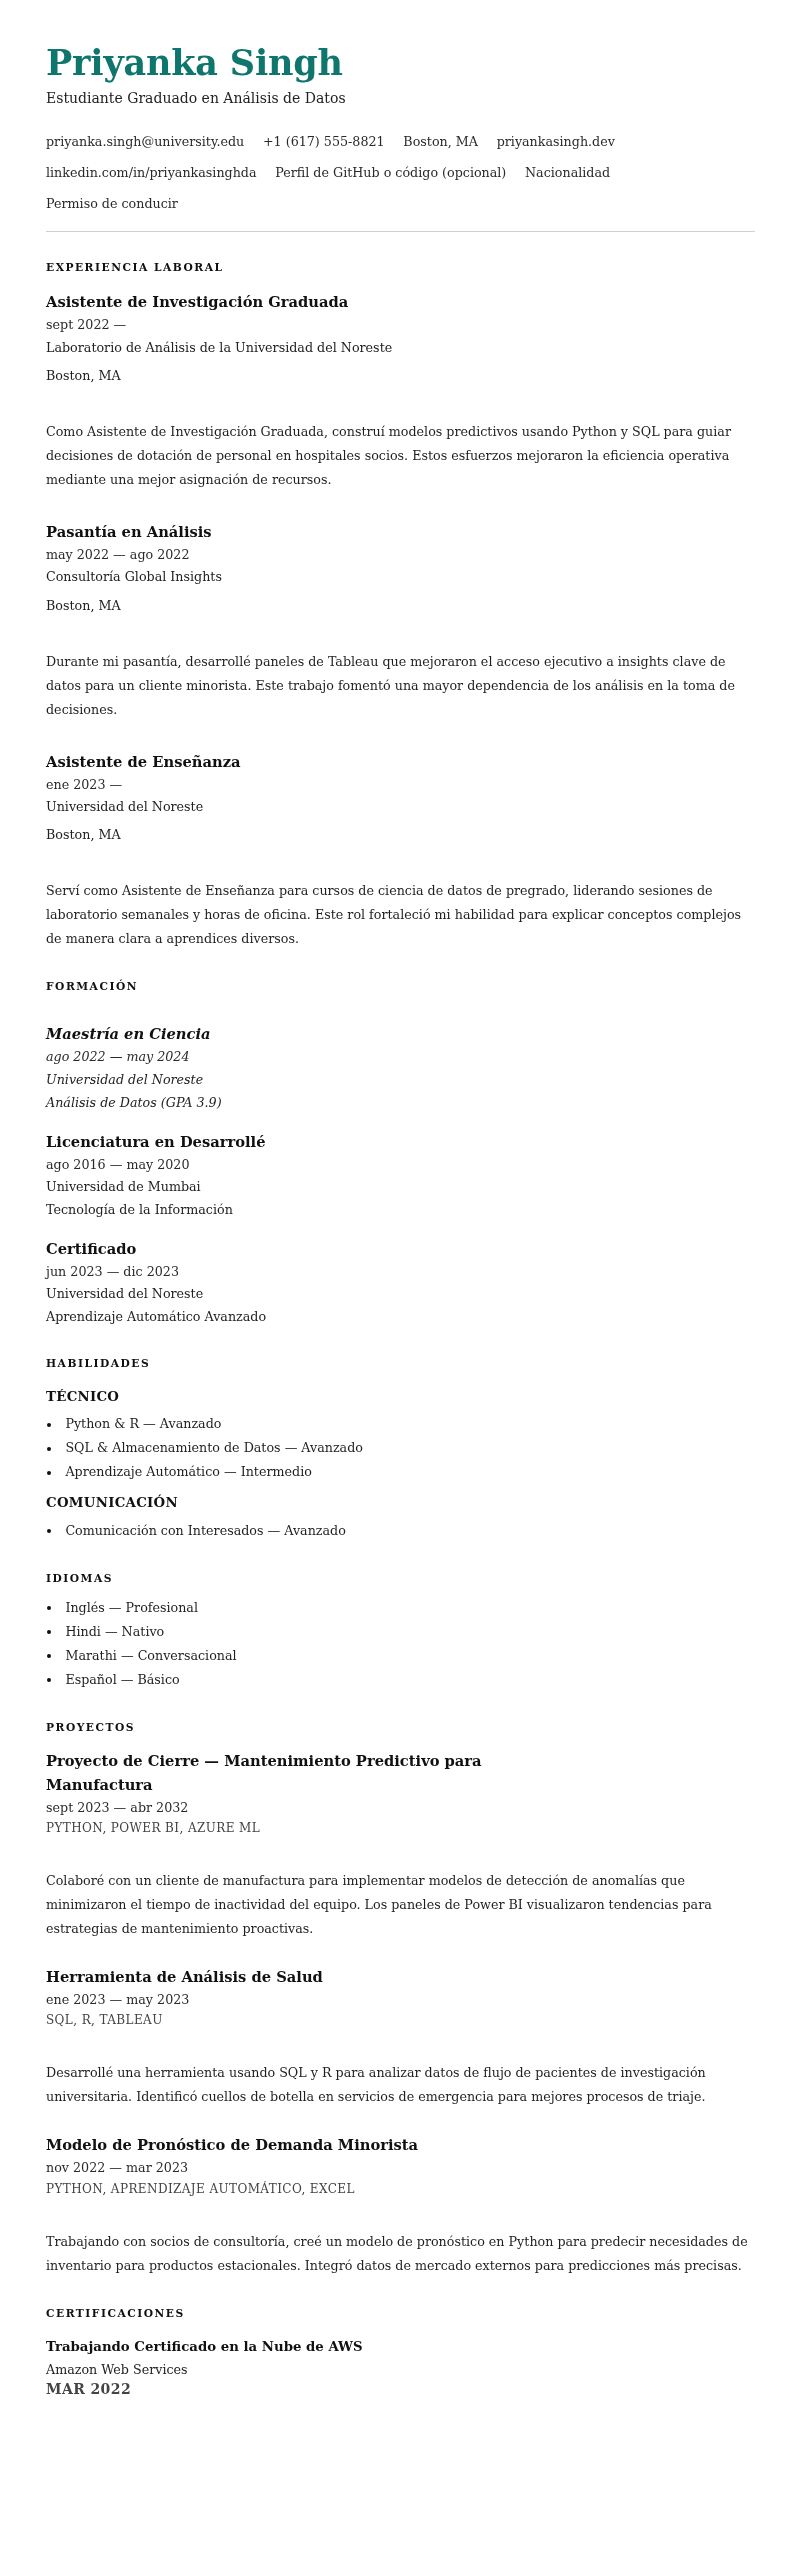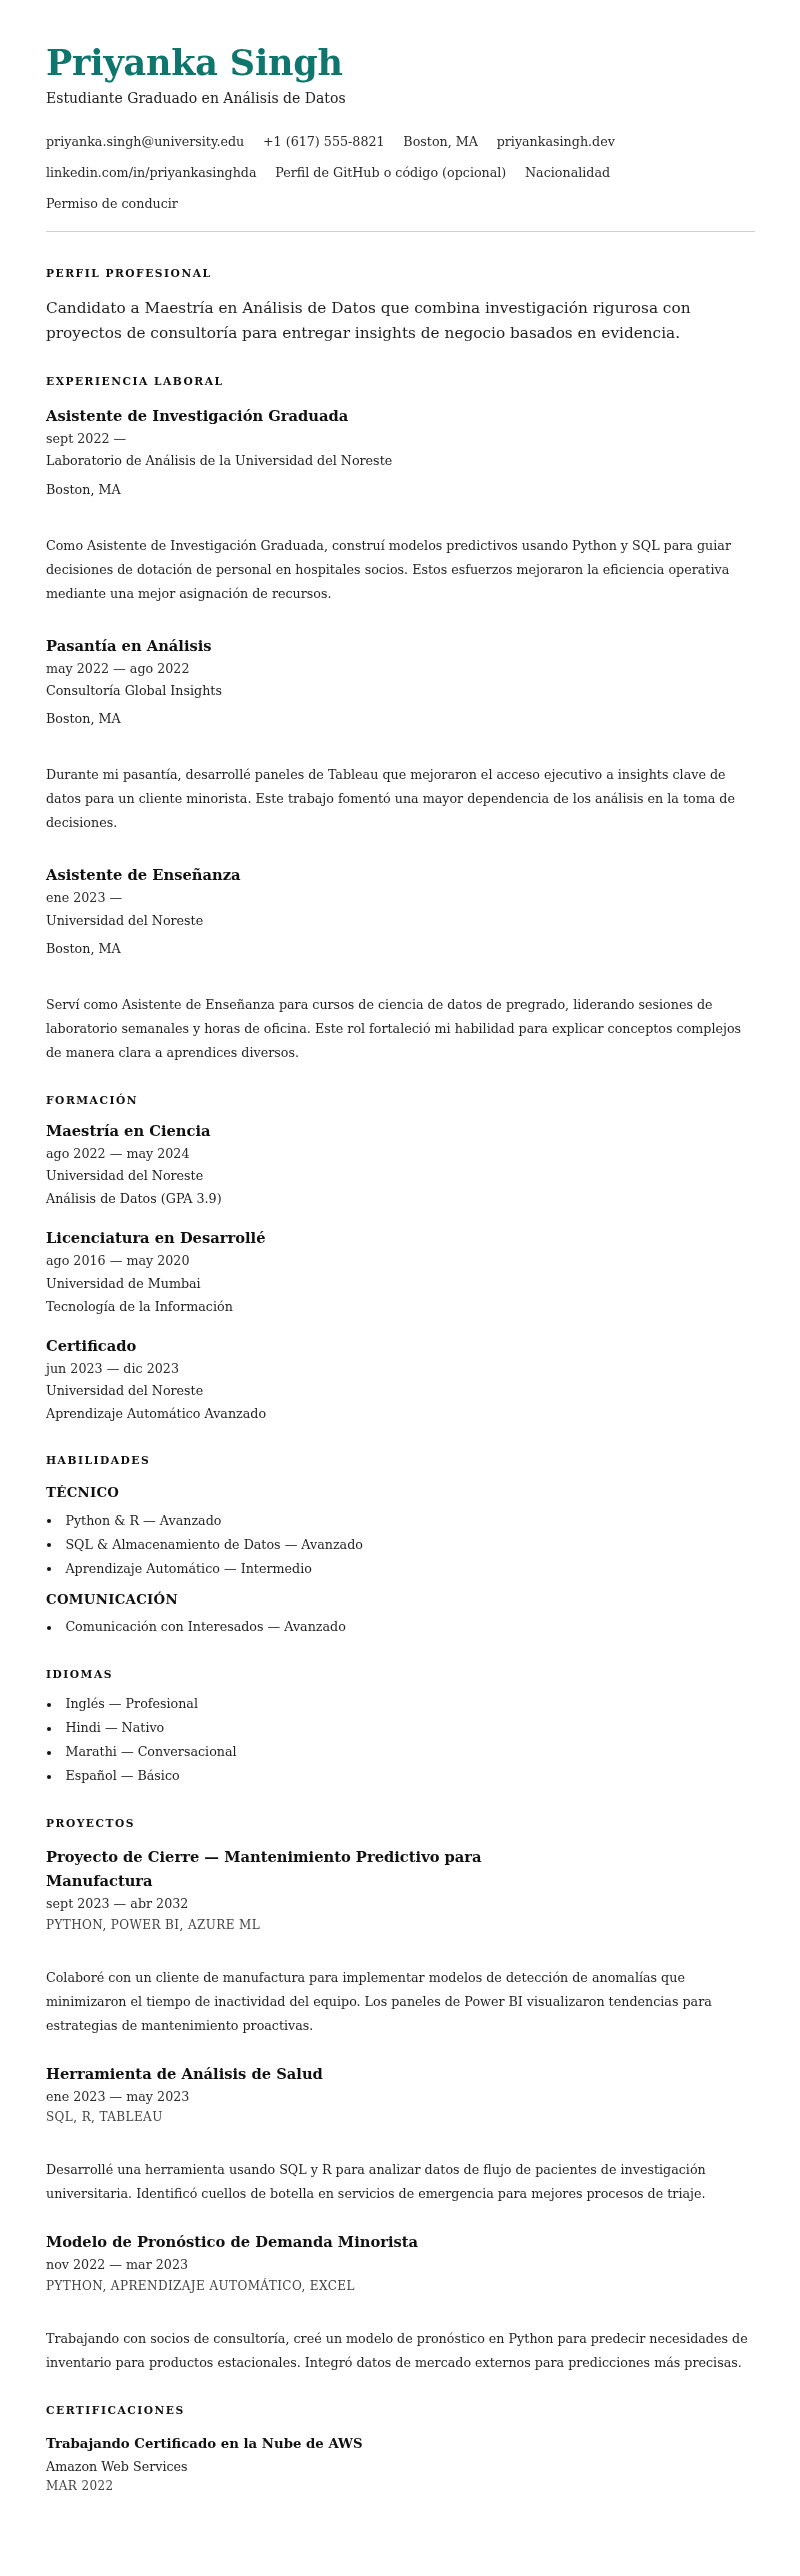--- a/index.html
+++ b/index.html
@@ -97,21 +97,21 @@
   }
   .entry-desc {
     font-size: 12.7px;
     line-height: 24px;
     color: #1f1f1f;
     margin-top: 33px;
     width: 709px;
   }
   .exp-first { margin-top: 14.7px; }
   .exp-next { margin-top: 28px; }
-  .edu-first { margin-top: 10px; }
+  .edu-first { margin-top: 27px; font-style: italic; }
   .edu-next { margin-top: 16px; }
   .subskill {
     font-size: 13.3px;
     font-weight: bold;
     color: #111;
     letter-spacing: 0.3px;
     line-height: 20px;
   }
   ul.bullets {
     list-style: none;
@@ -150,25 +150,26 @@
     font-weight: bold;
     color: #111;
     line-height: 23px;
   }
   .cert-issuer {
     font-size: 12.7px;
     color: #222;
     line-height: 23px;
   }
   .cert-date {
-    font-size: 12px;
+    font-size: 14px;
     color: #444;
     letter-spacing: 0.4px;
     text-transform: uppercase;
     line-height: 17.4px;
+    font-weight: bold;
   }
 </style>
 </head>
 <body>
 
 <div class="page">
 
   <header>
     <h1 class="name">Priyanka Singh</h1>
     <div class="subtitle">Estudiante Graduado en Análisis de Datos</div>
@@ -178,24 +179,20 @@
       <span>Boston, MA</span>
       <span>priyankasingh.dev</span>
       <span>linkedin.com/in/priyankasinghda</span>
       <span>Perfil de GitHub o código (opcional)</span>
       <span>Nacionalidad</span>
       <span>Permiso de conducir</span>
     </div>
     <div class="divider"></div>
   </header>
 
-  <section class="sec-summary">
-    <h2 class="section-heading">Perfil Profesional</h2>
-    <p class="summary">Candidato a Maestría en Análisis de Datos que combina investigación rigurosa con proyectos de consultoría para entregar insights de negocio basados en evidencia.</p>
-  </section>
 
   <section class="sec">
     <h2 class="section-heading">Experiencia Laboral</h2>
 
     <div class="exp-first">
       <div class="entry-head">
         <div class="entry-title">Asistente de Investigación Graduada</div>
         <div class="entry-date">sept 2022 —</div>
       </div>
       <div class="entry-sub">Laboratorio de Análisis de la Universidad del Noreste</div>

